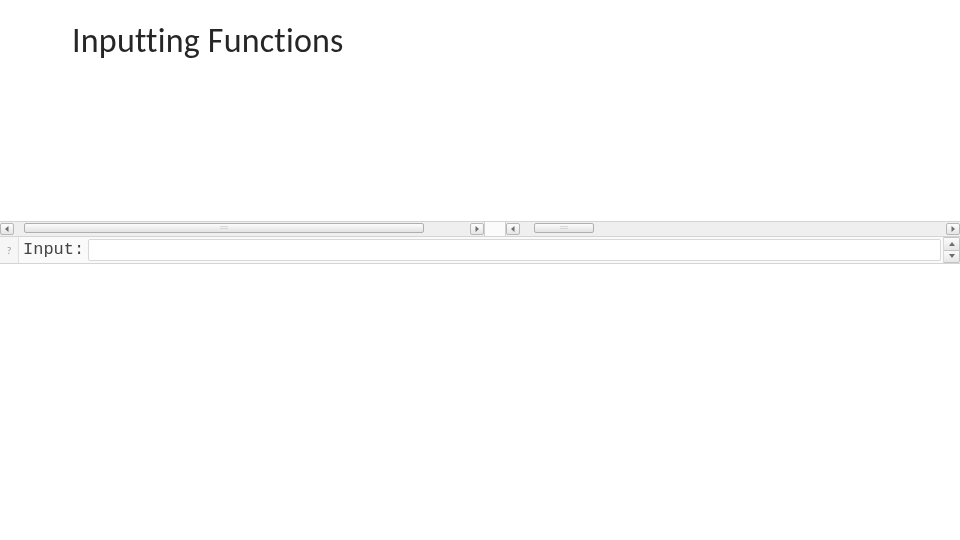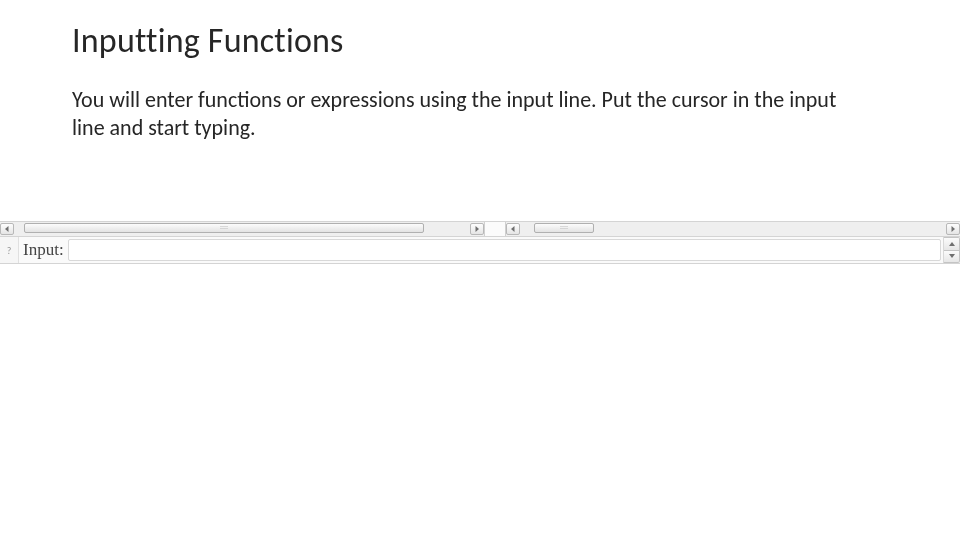--- a/index.html
+++ b/index.html
@@ -114,21 +114,21 @@
     font-size:10px;
     color:#9a9a9a;
     border-right:1px solid #e0e0e0;
     background:#f6f6f6;
     user-select:none;
   }
   .input-label {
     padding: 3px 4px 0 4px;
     font-size: 17px;
     color: #444;
-    font-family: Liberation Serif, serif;
+    font-family: Liberation Mono, monospace;
   }
   .input-field {
     flex: 1 1 auto;
     margin: 2px 2px 2px 0;
     border: 1px solid #d8d8d8;
     border-radius: 2px;
     background: #ffffff;
     font-family: Arial, sans-serif;
     font-size: 15px;
     padding: 2px 6px;
@@ -155,21 +155,20 @@
   .stepper-btn:last-child{border-bottom-right-radius:2px;}
   .stepper-btn svg{width:6px;height:4px;}
 </style>
 </head>
 <body>
 
 <div class="slide">
 
   <div class="title">Inputting Functions</div>
 
-  <div class="body-text">You will enter functions or expressions using the input line. Put the cursor in the input line and start typing.</div>
 
   <div class="shot">
 
     <div class="scrollbars-row">
       <div class="sb-btn">
         <svg viewBox="0 0 6 6">
             <path d="M4.5 0 L1 3 L4.5 6 Z" fill="#6f6f6f"></path>
           </svg>
       </div>
       <div class="sb-track left">

